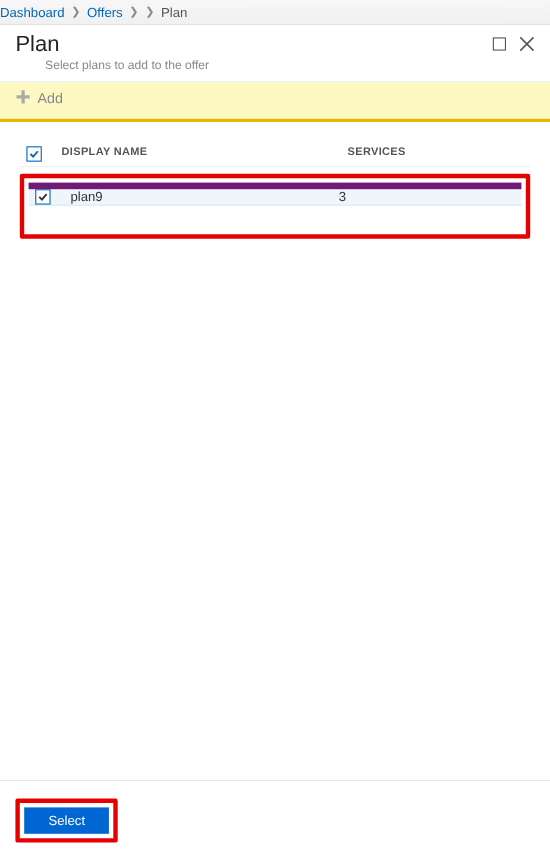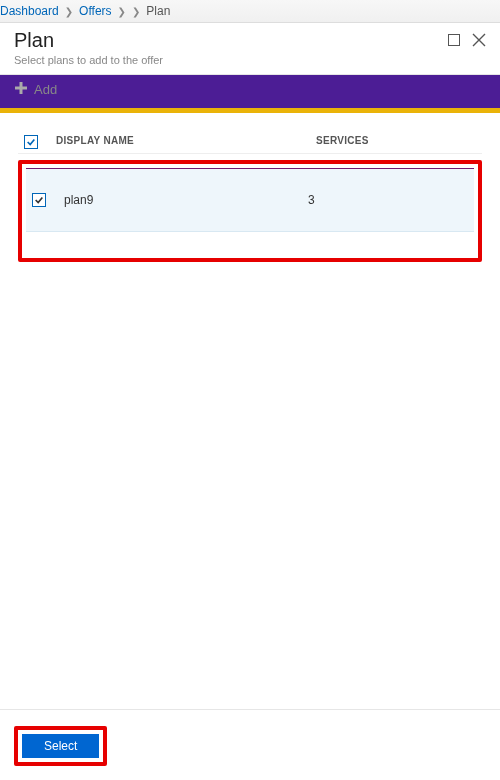--- a/index.html
+++ b/index.html
@@ -48,20 +48,21 @@
     }
     .blade-header .title-block h1 {
       font-size: 20px;
       font-weight: 400;
       color: #222;
     }
     .blade-header .title-block .subtitle {
       font-size: 11px;
       color: #888;
       margin-top: 2px;
+      margin-left: 27px;
     }
     .blade-header .window-controls {
       display: flex;
       gap: 12px;
       padding-top: 4px;
     }
     .blade-header .window-controls span {
       cursor: pointer;
       color: #555;
       font-size: 14px;
@@ -70,22 +71,22 @@
       display: inline-block;
       width: 12px;
       height: 12px;
       border: 1px solid #555;
     }
     .win-close svg {
       width: 14px;
       height: 14px;
     }
     .toolbar {
-      background: #4c1d95;
-      border-bottom: 5px solid #eab308;
+      background: #fef9c3;
+      border-bottom: 3px solid #eab308;
       padding: 6px 14px 10px;
     }
     .toolbar-btn {
       display: inline-flex;
       align-items: center;
       gap: 6px;
       color: #888;
       cursor: pointer;
       font-size: 13px;
     }
@@ -118,23 +119,23 @@
     }
     .th {
       font-size: 10px;
       font-weight: 600;
       letter-spacing: 0.3px;
       color: #555;
     }
     .table-row {
       display: flex;
       align-items: center;
-      padding: 24px 6px;
+      padding: 0 6px;
       background: #eef6fb;
-      border-top: 1px solid #701a75;
+      border-top: 6px solid #701a75;
       border-bottom: 1px solid #d8e8f2;
       font-size: 12px;
       color: #333;
       cursor: pointer;
     }
     .row-highlight-wrap {
       border: 4px solid #e60000;
       padding: 4px;
       border-radius: 2px;
       margin-top: 6px;

